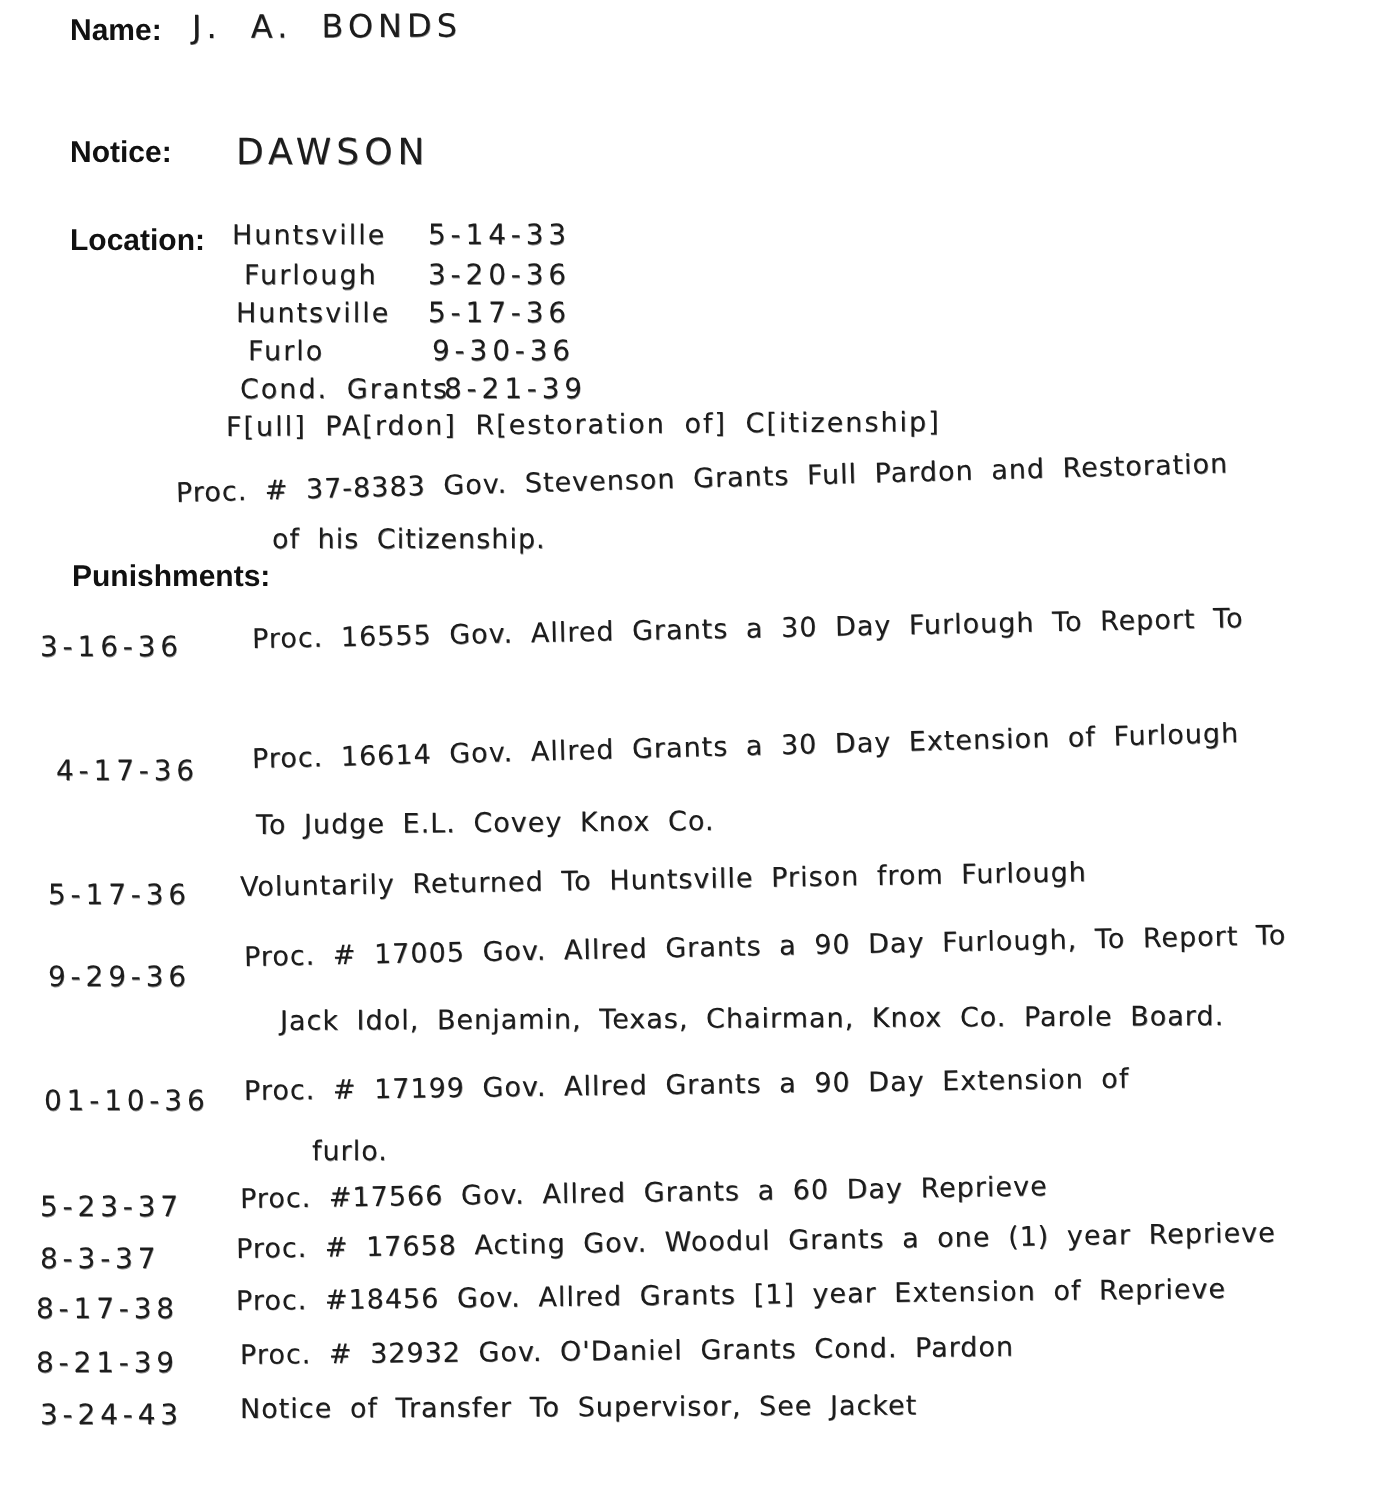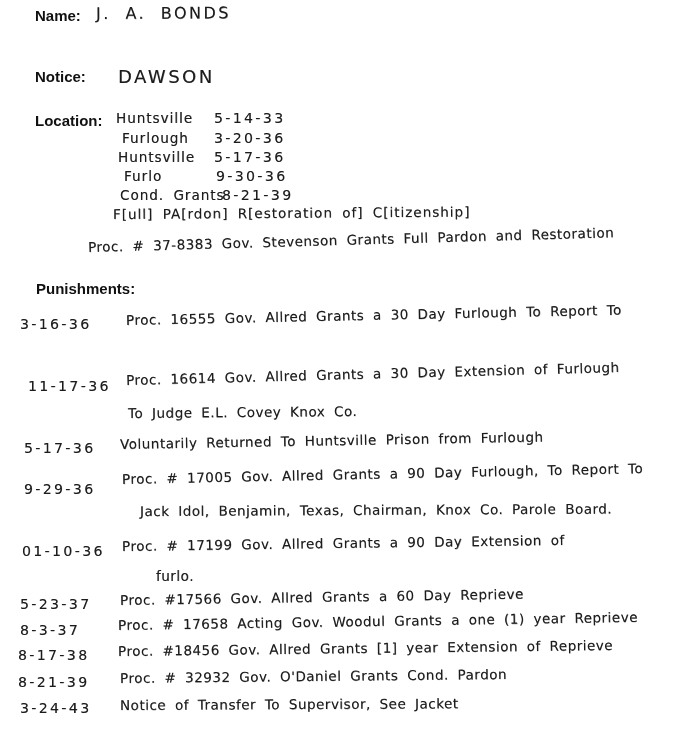--- a/index.html
+++ b/index.html
@@ -74,27 +74,28 @@
   <span class="hw hw-date" style="left:214px;top:149px">5-17-36</span>
 
   <span class="hw hw-place" style="left:124px;top:168px">Furlo</span>
   <span class="hw hw-date" style="left:216px;top:168px">9-30-36</span>
 
   <span class="hw hw-place" style="left:120px;top:187px">Cond. Grants</span>
   <span class="hw hw-date" style="left:222px;top:187px">8-21-39</span>
 
   <span class="hw" style="left:113px;top:206px;transform:rotate(-0.4deg);letter-spacing:1px">F[ull] PA[rdon] R[estoration of] C[itizenship]</span>
   <span class="hw" style="left:88px;top:239px;transform:rotate(-1.6deg)">Proc. # 37-8383  Gov. Stevenson  Grants Full Pardon and  Restoration</span>
+  <span class="hw" style="left:136px;top:262px">of his Citizenship.</span>
 
   <span class="lbl" style="left:36px;top:280px">Punishments:</span>
 
   <span class="hw hw-date" style="left:20px;top:316px">3-16-36</span>
   <span class="hw" style="left:126px;top:312px;transform:rotate(-1.2deg)">Proc. 16555  Gov. Allred  Grants a 30 Day Furlough To Report To</span>
 
-  <span class="hw hw-date" style="left:28px;top:378px">11-17-36</span>
+  <span class="hw hw-date" style="left:28px;top:378px">4-17-36</span>
   <span class="hw" style="left:126px;top:372px;transform:rotate(-1.5deg)">Proc. 16614  Gov. Allred  Grants a 30 Day Extension of Furlough</span>
   <span class="hw" style="left:128px;top:405px;transform:rotate(-0.5deg)">To Judge E.L. Covey  Knox Co.</span>
 
   <span class="hw hw-date" style="left:24px;top:440px">5-17-36</span>
   <span class="hw" style="left:120px;top:436px;transform:rotate(-1deg)">Voluntarily Returned To Huntsville Prison from Furlough</span>
 
   <span class="hw hw-date" style="left:24px;top:481px">9-29-36</span>
   <span class="hw" style="left:122px;top:471px;transform:rotate(-1.2deg)">Proc. # 17005  Gov. Allred Grants a 90 Day Furlough, To Report To</span>
   <span class="hw" style="left:140px;top:503px;transform:rotate(-0.3deg)">Jack Idol, Benjamin, Texas, Chairman, Knox Co. Parole Board.</span>
 

